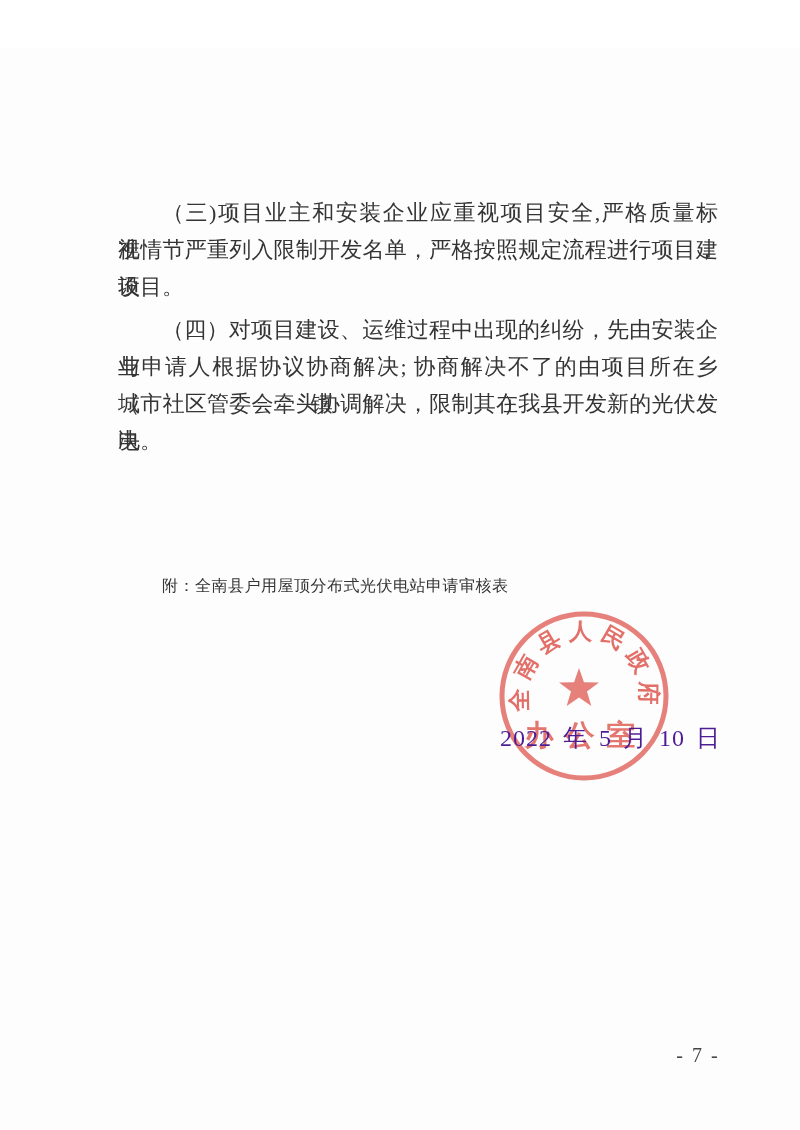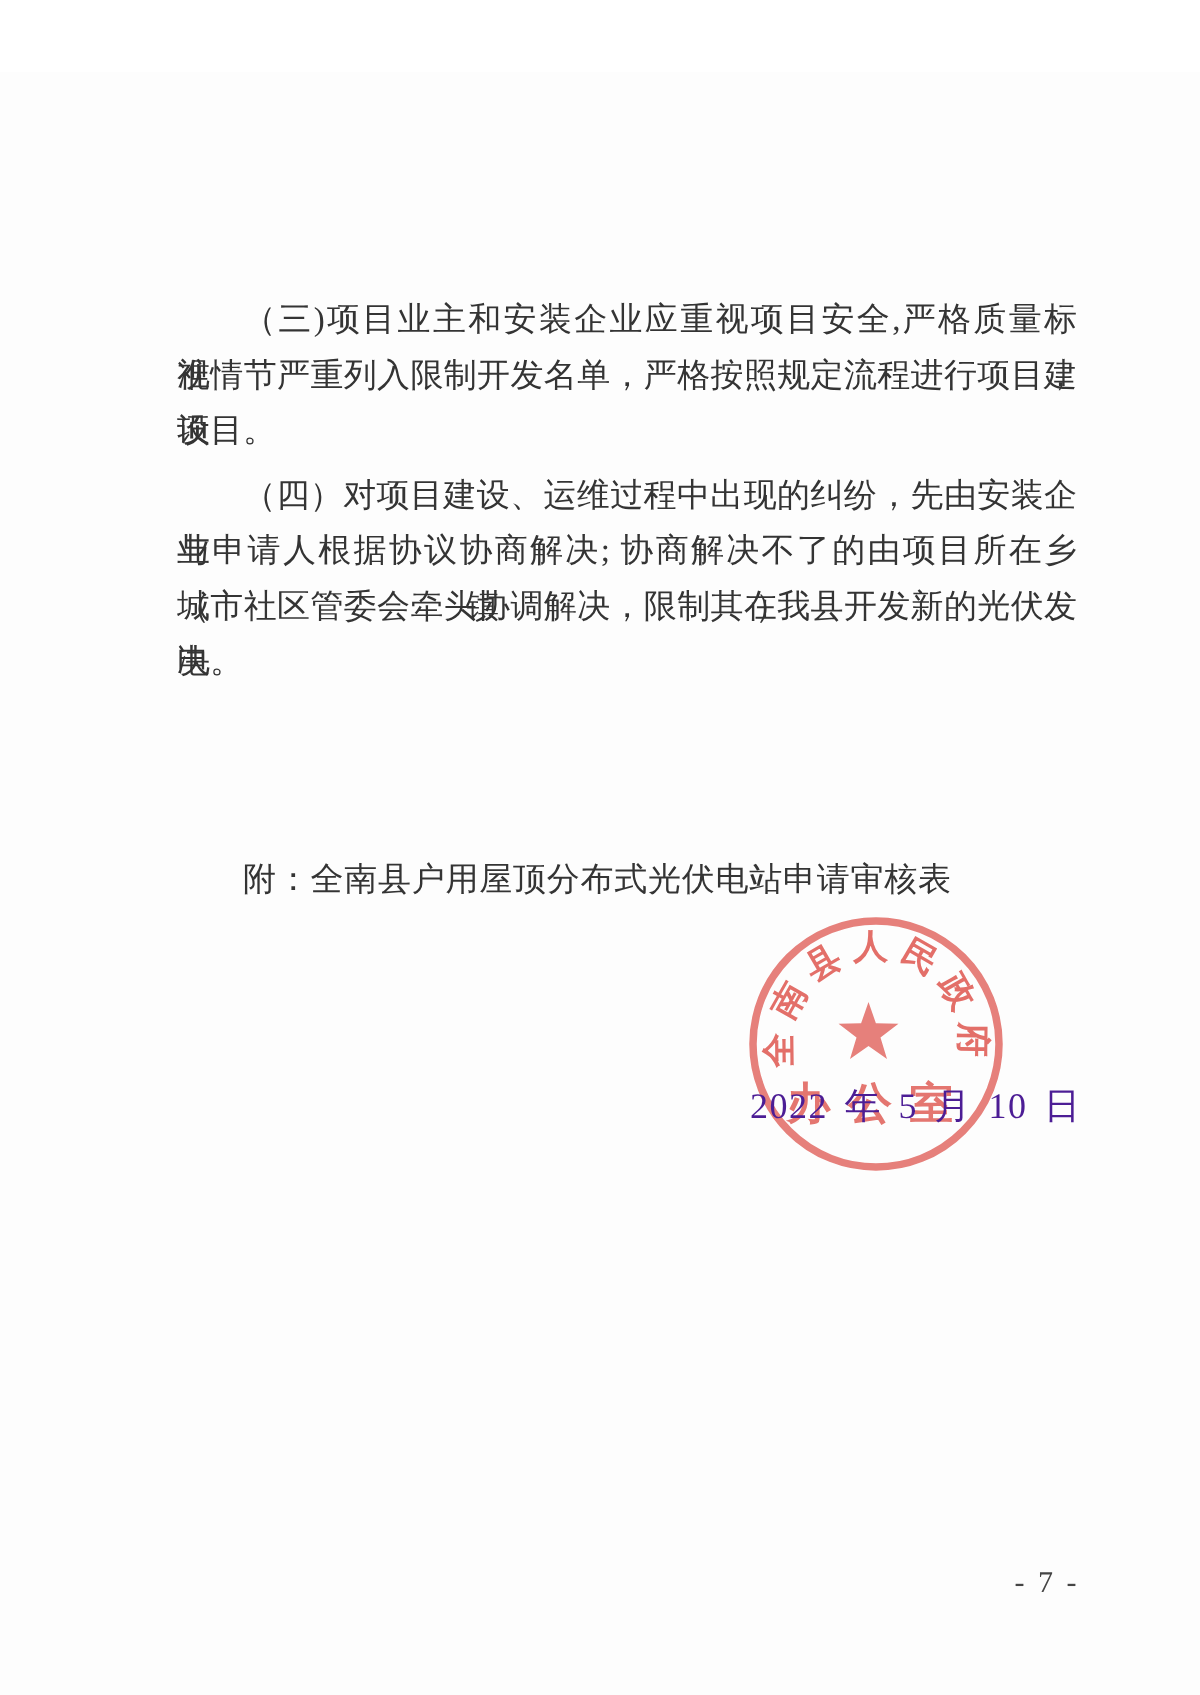--- a/index.html
+++ b/index.html
@@ -32,21 +32,21 @@
     text-justify: inter-character;
     white-space: normal;
   }
   .line.last {
     text-align-last: left;
   }
   .line.indent { text-indent: 44px; }
   .attachment {
     position: absolute;
     left: 162px; top: 523px;
-    font-size: 22px;
+    font-size: 16px;
     line-height: 29px;
     color: #343434;
     letter-spacing: 0.5px;
   }
   .seal {
     position: absolute;
     left: 494px; top: 557px;
     width: 180px; height: 180px;
     z-index: 2;
   }

